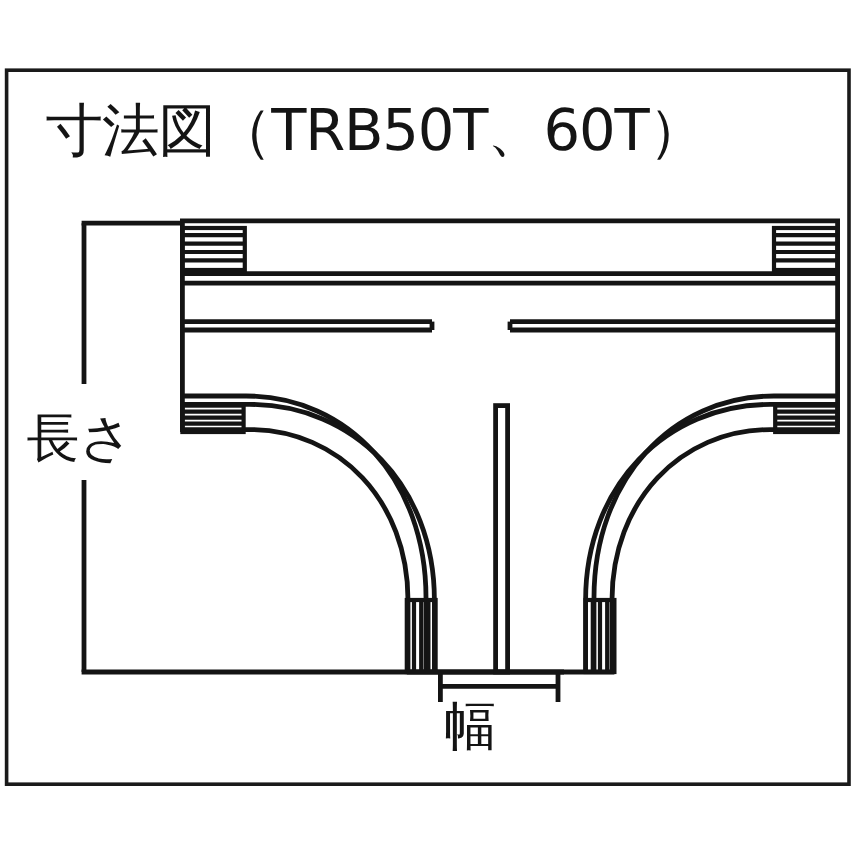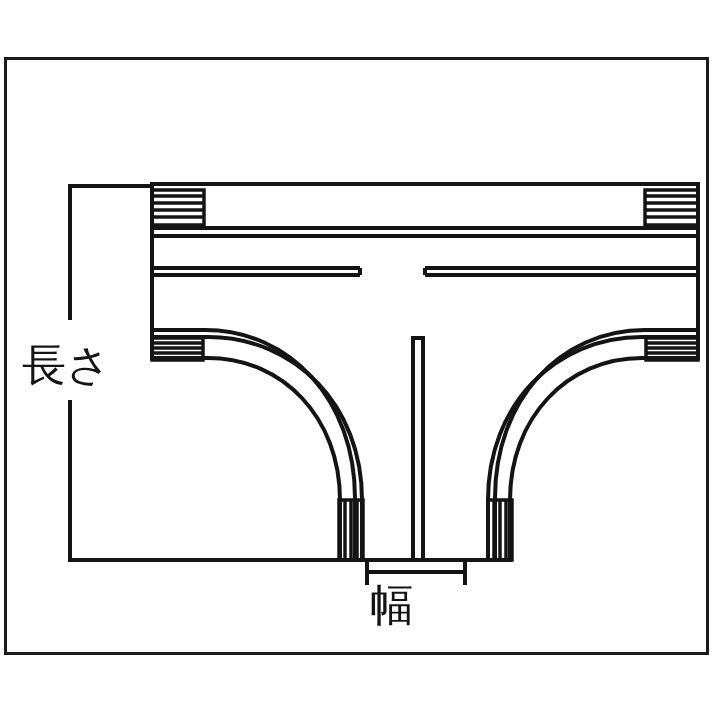--- a/index.html
+++ b/index.html
@@ -55,20 +55,21 @@
     font-family: "DejaVu Sans", "Liberation Sans", sans-serif;
   }
 </style>
 </head>
 <body>
 
 <div id="canvas">
 
   <div id="frame-border"></div>
 
+  <div id="drawing-title">寸法図（TRB50T、60T）</div>
 
   <svg id="figure-svg" viewBox="0 0 713 713" xmlns="http://www.w3.org/2000/svg">
 
     <defs>
       <clipPath id="clip-left-lower-thread">
         <rect x="148" y="330" width="60" height="40"></rect>
       </clipPath>
       <clipPath id="clip-right-lower-thread">
         <rect x="620" y="330" width="60" height="40"></rect>
       </clipPath>

